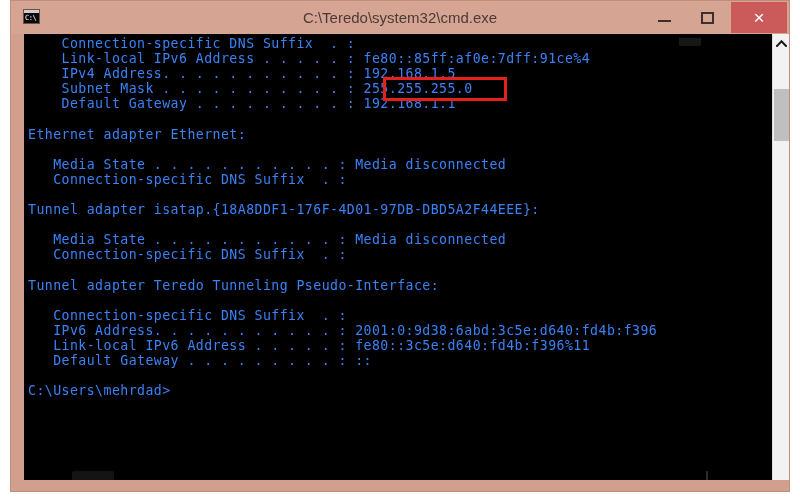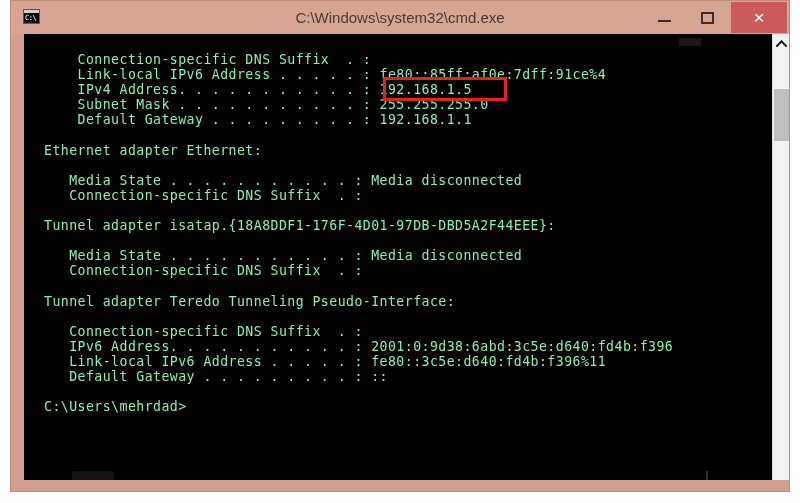--- a/index.html
+++ b/index.html
@@ -124,26 +124,26 @@
     width: 754px;
     height: 446px;
     background: #000000;
     overflow: hidden;
   }
 
   #console-text {
     position: absolute;
     left: 4px;
     top: 2px;
-    margin: 16px;
+    margin: 0;
     padding: 0;
     font-family: "DejaVu Sans Mono", monospace;
     font-size: 13.2px;
     line-height: 15.1px;
-    color: #86efac;
+    color: #3b82f6;
     white-space: pre;
     letter-spacing: 0.45px;
   }
 
   #console-smudge {
     position: absolute;
     left: 48px;
     top: 437px;
     width: 42px;
     height: 11px;
@@ -223,21 +223,21 @@
 
 <div id="cmd-window">
 
   <div id="title-bar">
 
     <div id="window-icon">
       <div class="icon-bar"></div>
       <div class="icon-text">C:\</div>
     </div>
 
-    <div id="title-text">C:\Windows\system32\cmd.exe</div>
+    <div id="title-text">C:\Teredo\system32\cmd.exe</div>
 
     <div class="win-btn" id="btn-minimize">
       <div class="glyph"></div>
     </div>
 
     <div class="win-btn" id="btn-maximize">
       <div class="glyph"></div>
     </div>
 
     <div class="win-btn" id="btn-close">

